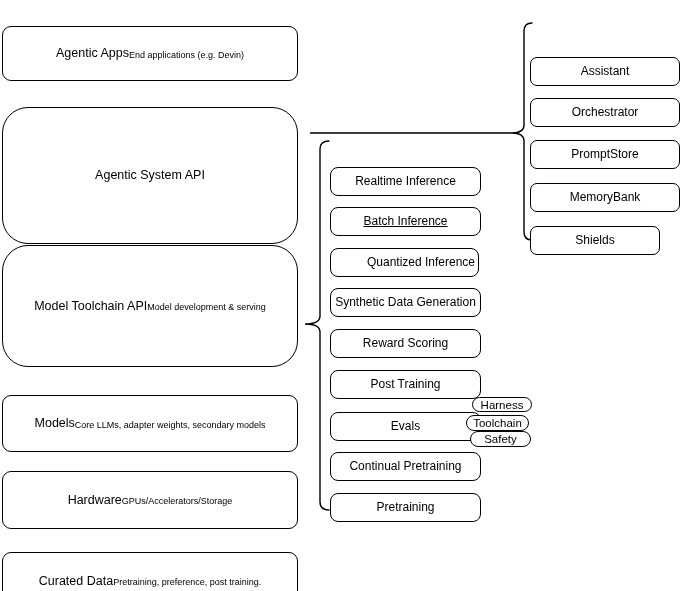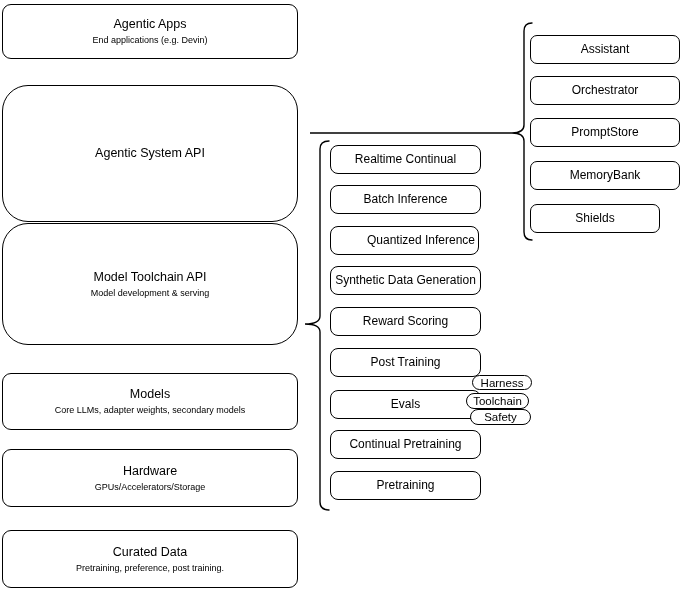--- a/index.html
+++ b/index.html
@@ -21,24 +21,25 @@
     top: 0;
     left: 0;
     pointer-events: none;
   }
   .box {
     position: absolute;
     box-sizing: border-box;
     border: 1.4px solid #000000;
     background: #ffffff;
     display: flex;
-    flex-direction: column;
+    flex-direction: row;
     align-items: center;
     justify-content: center;
     text-align: center;
+    margin-top: 22px;
   }
   .stack-box .title {
     font-size: 12.5px;
     line-height: 15px;
     white-space: nowrap;
   }
   .stack-box .subtitle {
     font-size: 9px;
     line-height: 11px;
     margin-top: 3px;
@@ -102,22 +103,22 @@
   <div class="box stack-box r8" style="left:2px; top:449px; width:296px; height:58px;">
     <div class="title">Hardware</div>
     <div class="subtitle">GPUs/Accelerators/Storage</div>
   </div>
 
   <div class="box stack-box r8" style="left:2px; top:530px; width:296px; height:58px;">
     <div class="title">Curated Data</div>
     <div class="subtitle">Pretraining, preference, post training.</div>
   </div>
 
-  <div class="box node" style="left:330px; top:145px; width:151px; height:29px;">Realtime Continual</div>
-  <div class="box node" style="left:330px; top:185px; width:151px; height:29px;">Batch Inference</div>
+  <div class="box node" style="left:330px; top:145px; width:151px; height:29px;">Realtime Inference</div>
+  <div class="box node" style="left:330px; top:185px; width:151px; height:29px;text-decoration:underline;">Batch Inference</div>
   <div class="box node" style="left:330px; top:226px; width:149px; height:29px;padding-left:33px;">Quantized Inference</div>
   <div class="box node" style="left:330px; top:266px; width:151px; height:29px;">Synthetic Data Generation</div>
   <div class="box node" style="left:330px; top:307px; width:151px; height:29px;">Reward Scoring</div>
   <div class="box node" style="left:330px; top:348px; width:151px; height:29px;">Post Training</div>
   <div class="box node" style="left:330px; top:390px; width:151px; height:29px;">Evals</div>
   <div class="box node" style="left:330px; top:430px; width:151px; height:29px;">Continual Pretraining</div>
   <div class="box node" style="left:330px; top:471px; width:151px; height:29px;">Pretraining</div>
 
   <div class="box pill" style="left:472px; top:375px; width:60px; height:15px;">Harness</div>
   <div class="box pill" style="left:466px; top:393px; width:63px; height:16px;">Toolchain</div>

